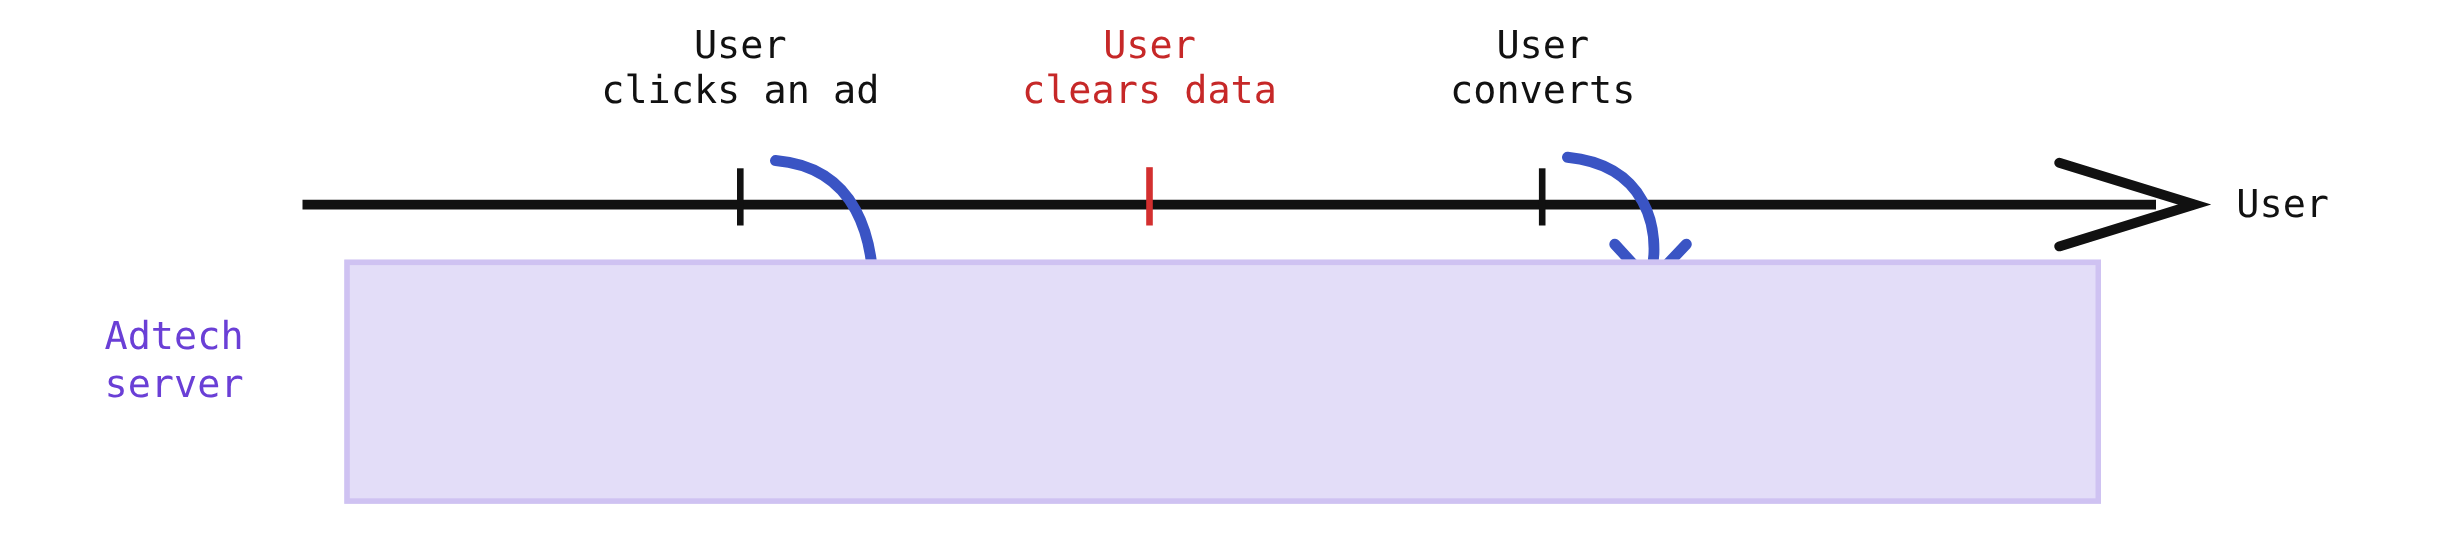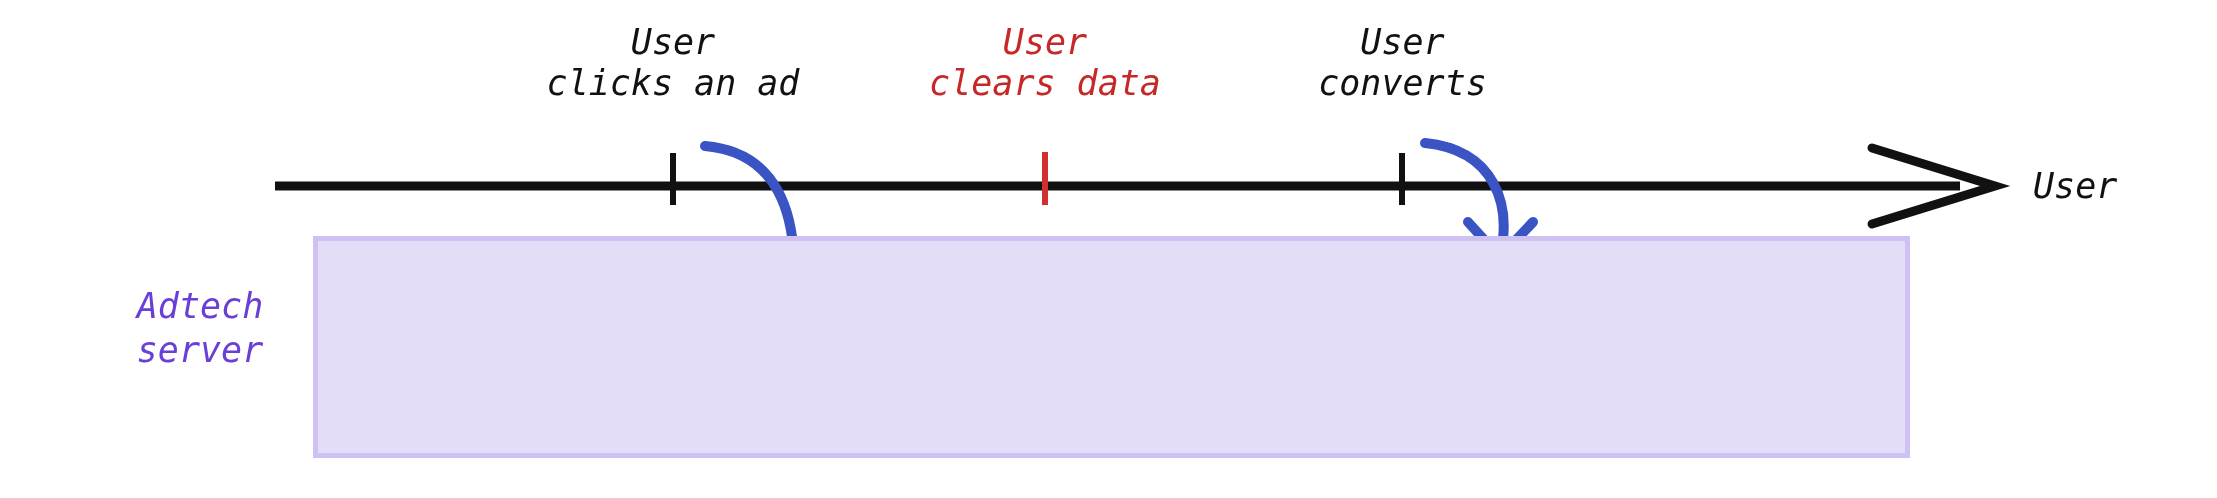--- a/index.html
+++ b/index.html
@@ -7,21 +7,20 @@
     padding: 0;
     background: #ffffff;
   }
   #root {
     position: relative;
     width: 2217px;
     height: 498px;
     background: #ffffff;
     overflow: hidden;
     font-family: "DejaVu Sans Mono", "Liberation Mono", monospace;
-    font-style: italic;
   }
   #svg-layer {
     position: absolute;
     left: 0;
     top: 0;
     width: 2217px;
     height: 498px;
   }
   .lbl {
     position: absolute;
@@ -32,21 +31,21 @@
     letter-spacing: 0px;
   }
   .lbl-black { color: #111111; }
   .lbl-red { color: #c62828; }
 
   #adtech-label {
     position: absolute;
     left: 95px;
     top: 285px;
     width: 210px;
-    text-align: center;
+    text-align: left;
     color: #6a3fd6;
     font-size: 35px;
     line-height: 1.25;
     white-space: pre;
   }
 
   #time-label {
     position: absolute;
     left: 2033px;
     top: 166px;

